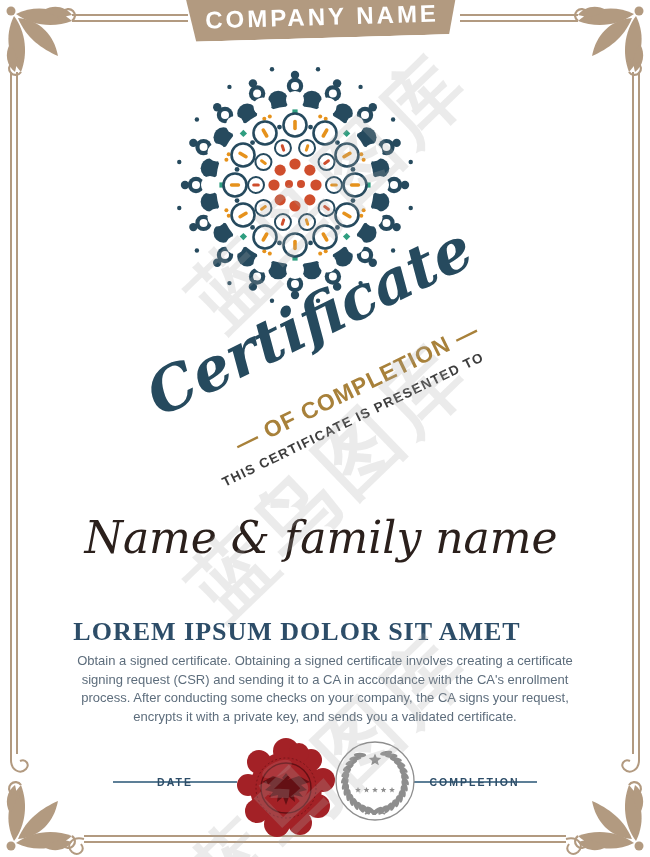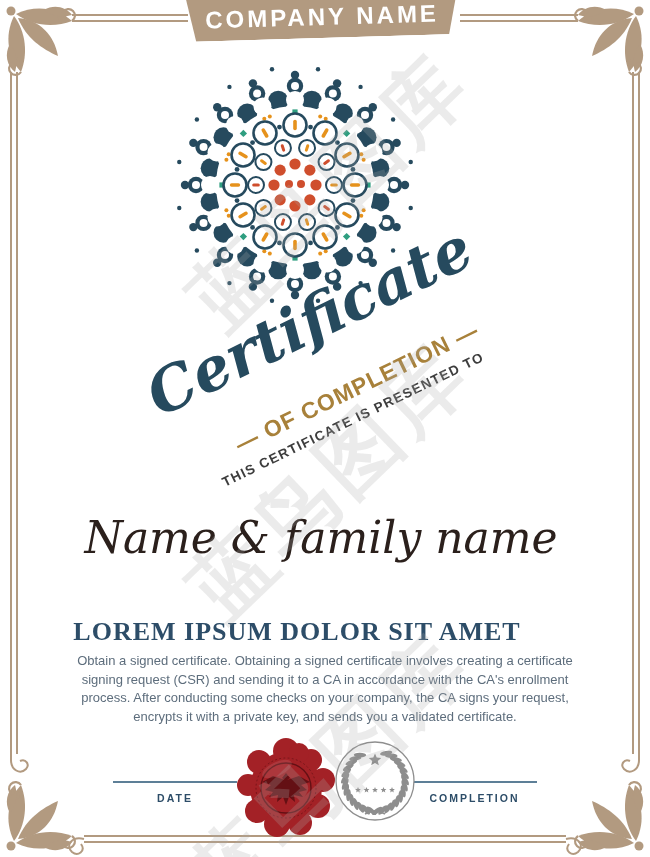--- a/index.html
+++ b/index.html
@@ -24,21 +24,21 @@
           font-style:italic;font-size:44px;color:var(--name-ink);z-index:4}
   .heading{position:absolute;left:0;top:617px;width:594px;text-align:center;font-family:"Liberation Serif",serif;
           font-weight:bold;font-size:26px;letter-spacing:1px;color:var(--heading-navy);z-index:4}
   .para{position:absolute;left:63px;top:652px;width:524px;text-align:center;font-size:13px;
           line-height:1.43;color:var(--paragraph-gray);z-index:4}
   #waxseal{position:absolute;left:234px;top:736px;z-index:5}
   #laurelseal{position:absolute;left:333px;top:739px;z-index:5}
   .rule{position:absolute;top:781px;height:2px;background:var(--line-blue);z-index:4}
   .rule-date{left:113px;width:124px}
   .rule-sig{left:412px;width:125px}
-  .rule-label{position:absolute;top:792px;font-size:10.5px;font-weight:bold;letter-spacing:2px;
+  .rule-label{position:absolute;top:776px;font-size:10.5px;font-weight:bold;letter-spacing:2px;
           color:var(--heading-navy);text-align:center;z-index:4}
   .label-date{left:113px;width:124px}
   .label-sig{left:412px;width:125px}
   .wm{position:absolute;left:110px;width:440px;height:100px;line-height:100px;text-align:center;
       font-family:"DejaVu Sans",sans-serif;font-weight:bold;font-size:80px;letter-spacing:8px;
       color:rgba(172,172,172,0.24);transform:rotate(-44deg);z-index:6;pointer-events:none;white-space:nowrap}
   .wm1{top:140px}.wm2{top:430px}.wm3{top:720px}
 </style>
 </head>
 <body>

